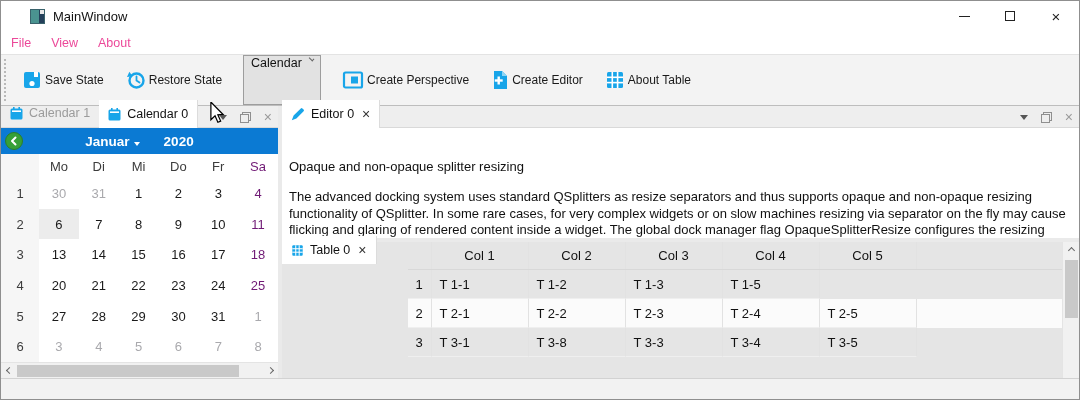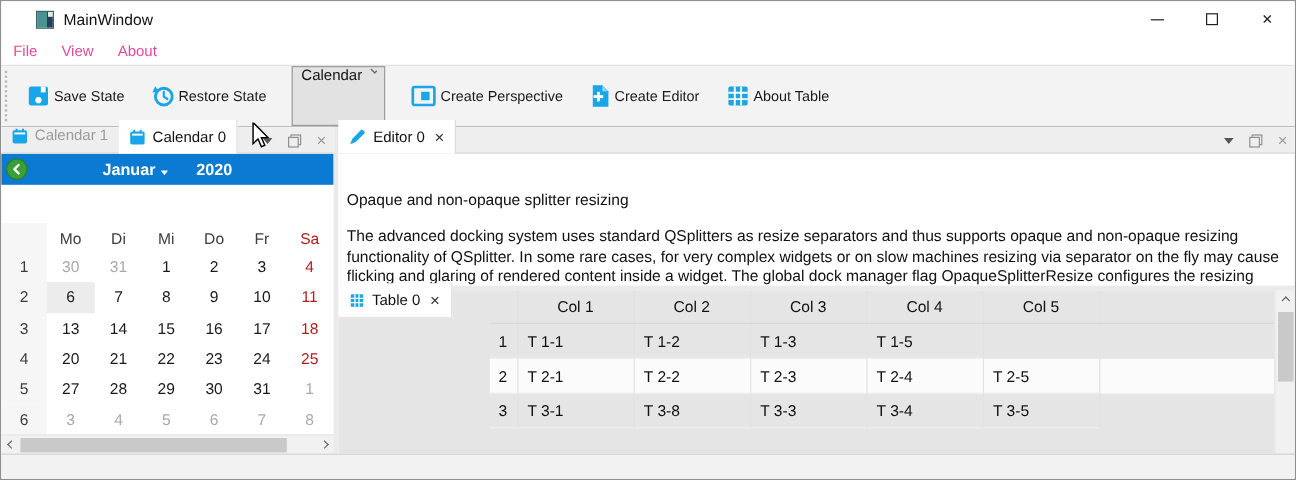--- a/index.html
+++ b/index.html
@@ -55,25 +55,25 @@
 
   
   .calendar-dock { width:277px; flex:0 0 auto; display:flex; flex-direction:column; background:#fff; }
   .cal-nav { height:26px; background:#0b7ad3; display:flex; align-items:center; flex:0 0 auto; }
   .nav-prev { width:18px; height:18px; border-radius:50%; background:#37a037; border:1px solid #2b7f2b; margin-left:4px; display:flex; align-items:center; justify-content:center; flex:0 0 auto; }
   .cal-title { flex:1; text-align:center; color:#fff; font-size:13.5px; font-weight:bold; display:flex; align-items:center; justify-content:center; gap:4px; margin-right:22px; }
   .month-dd { width:0; height:0; border-left:3.5px solid transparent; border-right:3.5px solid transparent; border-top:4px solid #fff; margin-top:6px; }
   .yr { margin-left:20px; }
   .cal-grid { flex:1; display:flex; flex-direction:column; }
   .cal-row { display:grid; grid-template-columns:38px repeat(6,1fr); flex:1; }
-  .cal-row.hdr { flex:0 0 24px;margin-top:32px; }
+  .cal-row.hdr { flex:0 0 24px; }
   .cal-cell { display:flex; align-items:center; justify-content:center; font-size:13px; color:#1a1a1a; }
   .cal-wk { background:#f6f6f6; color:#3c3c3c; }
   .cal-dh { color:#3c3c3c; }
-  .s-weekend { color:#b91c1c; }
+  .s-weekend { color:#701a75; }
   .s-muted { color:#a9a9ad; }
   .s-selected { background:#ececec; }
   .hscroll { height:16px; background:#f1f1f1; border-top:1px solid #e4e4e4; display:flex; align-items:center; flex:0 0 auto; }
   .sb-arrow { width:16px; height:100%; display:flex; align-items:center; justify-content:center; flex:0 0 auto; }
   .hthumb { height:12px; width:222px; background:#c9c9c9; }
 
   
   .right-area { flex:1; display:flex; flex-direction:column; min-width:0; }
   .editor-dock { height:132px; display:flex; flex-direction:column; flex:0 0 auto; background:#fff; }
   .editor-body { flex:1; padding:5px 8px 0 7px; overflow:hidden;margin-top:26px; }

